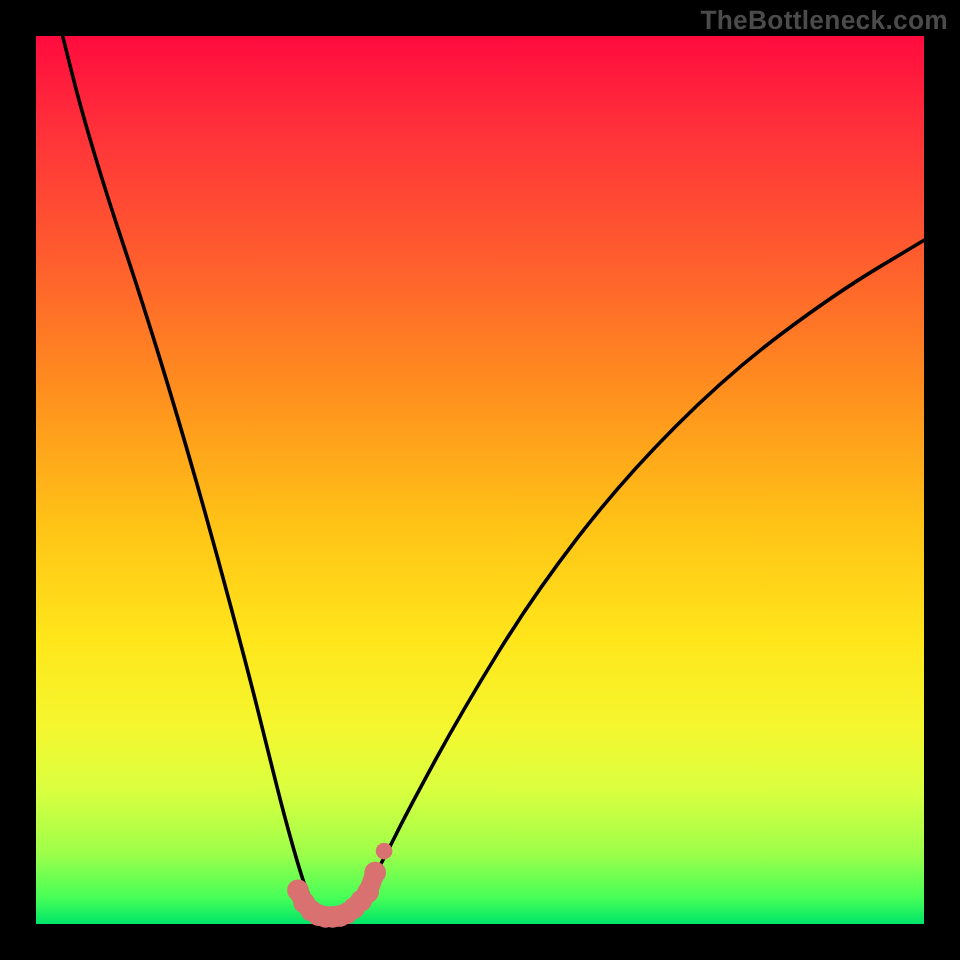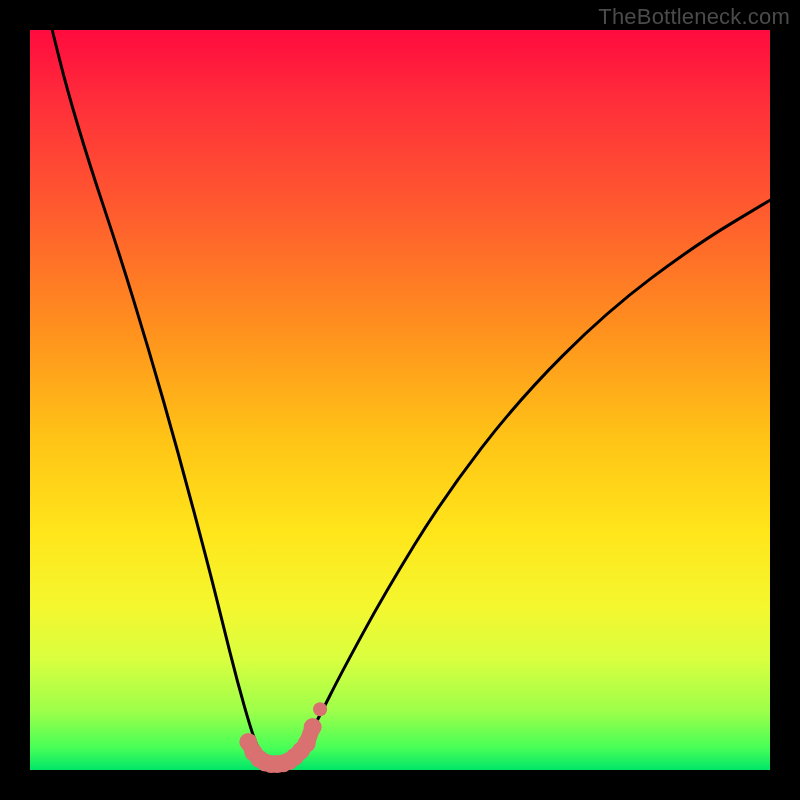--- a/index.html
+++ b/index.html
@@ -37,21 +37,21 @@
       #48ff57 97%,
       #00e56a 100%
     );
   }
   .watermark {
     position: absolute;
     top: 4px;
     right: 10px;
     color: #4b4b4b;
     font-size: 22px;
-    font-weight: 400;
+    font-weight: 700;
     letter-spacing: 0.2px;
     user-select: none;
   }
   svg.curve {
     position: absolute;
     left: 0;
     top: 0;
     width: 740px;
     height: 740px;
     overflow: visible;

